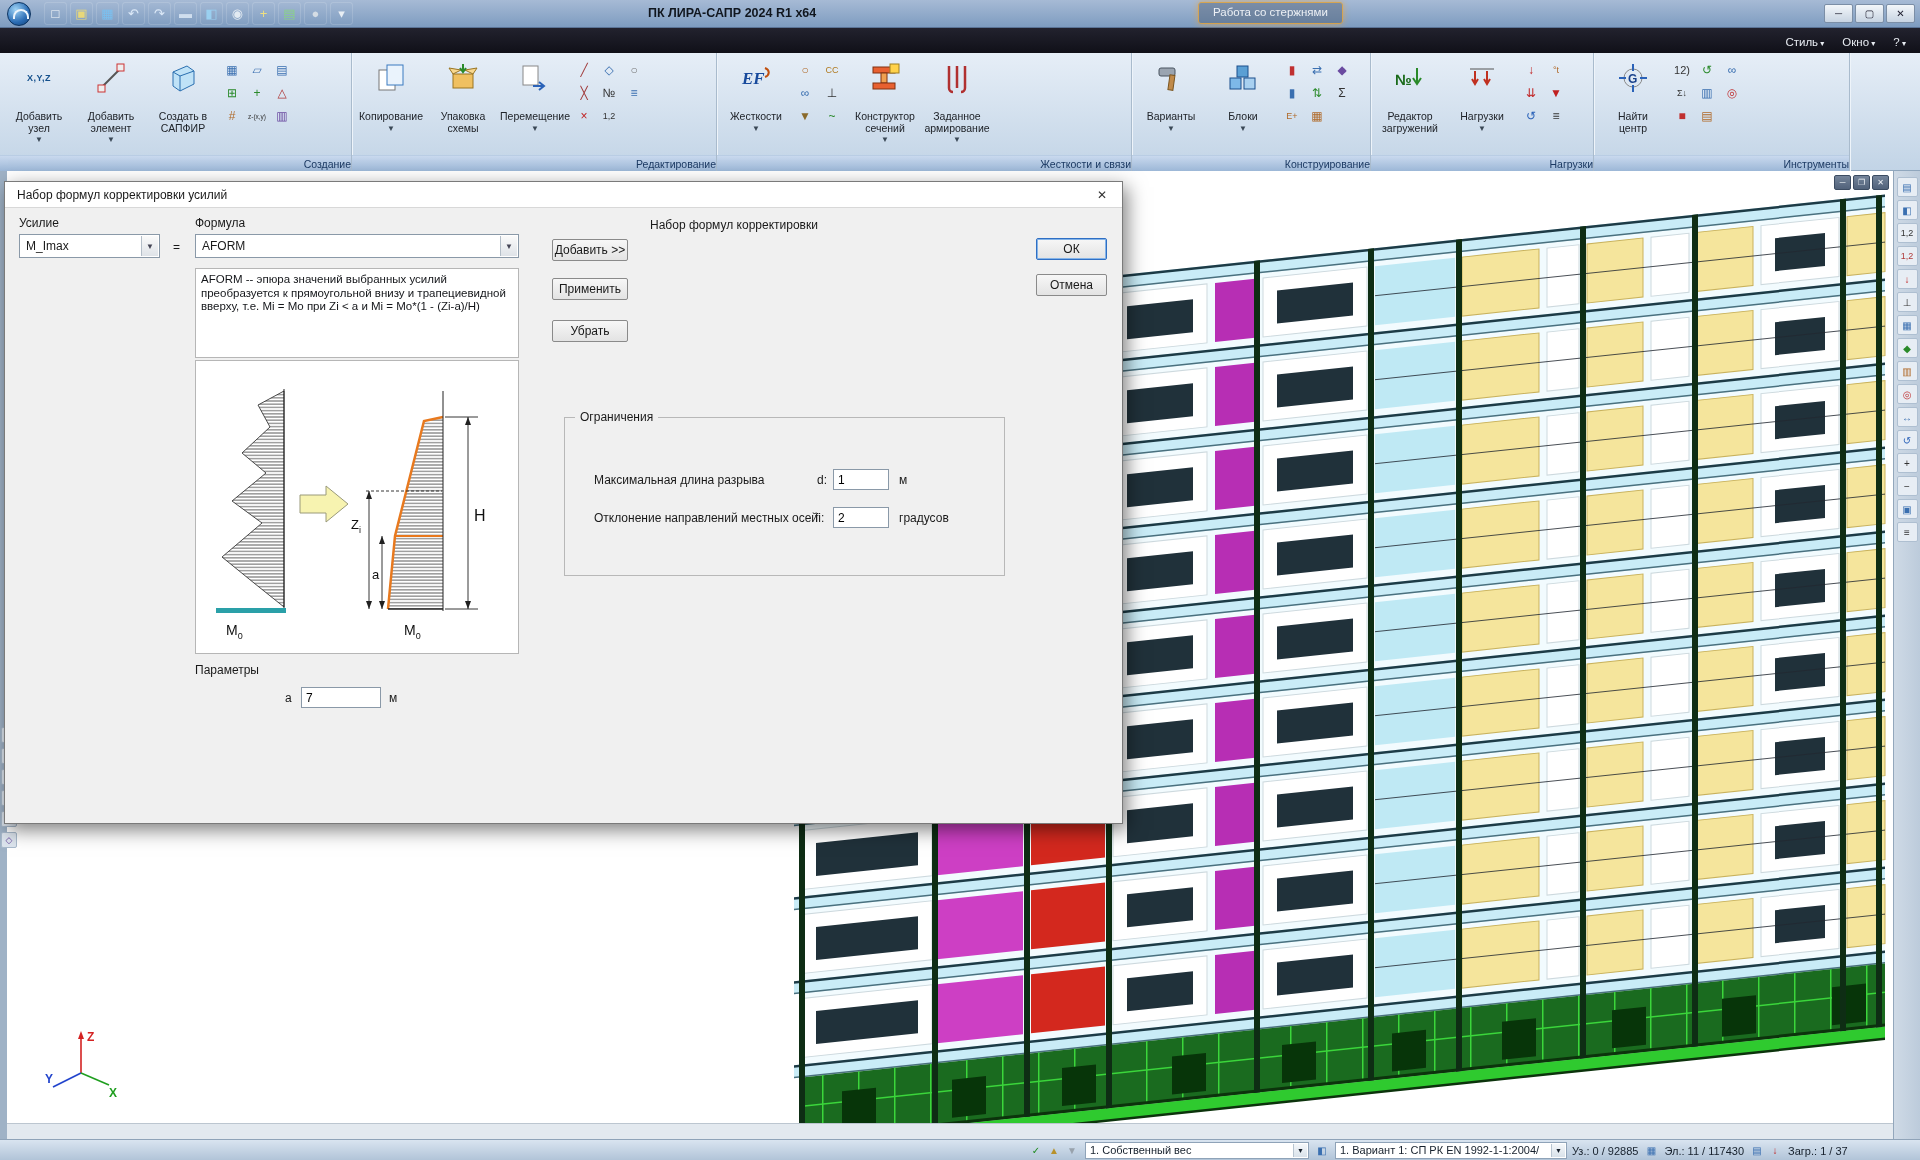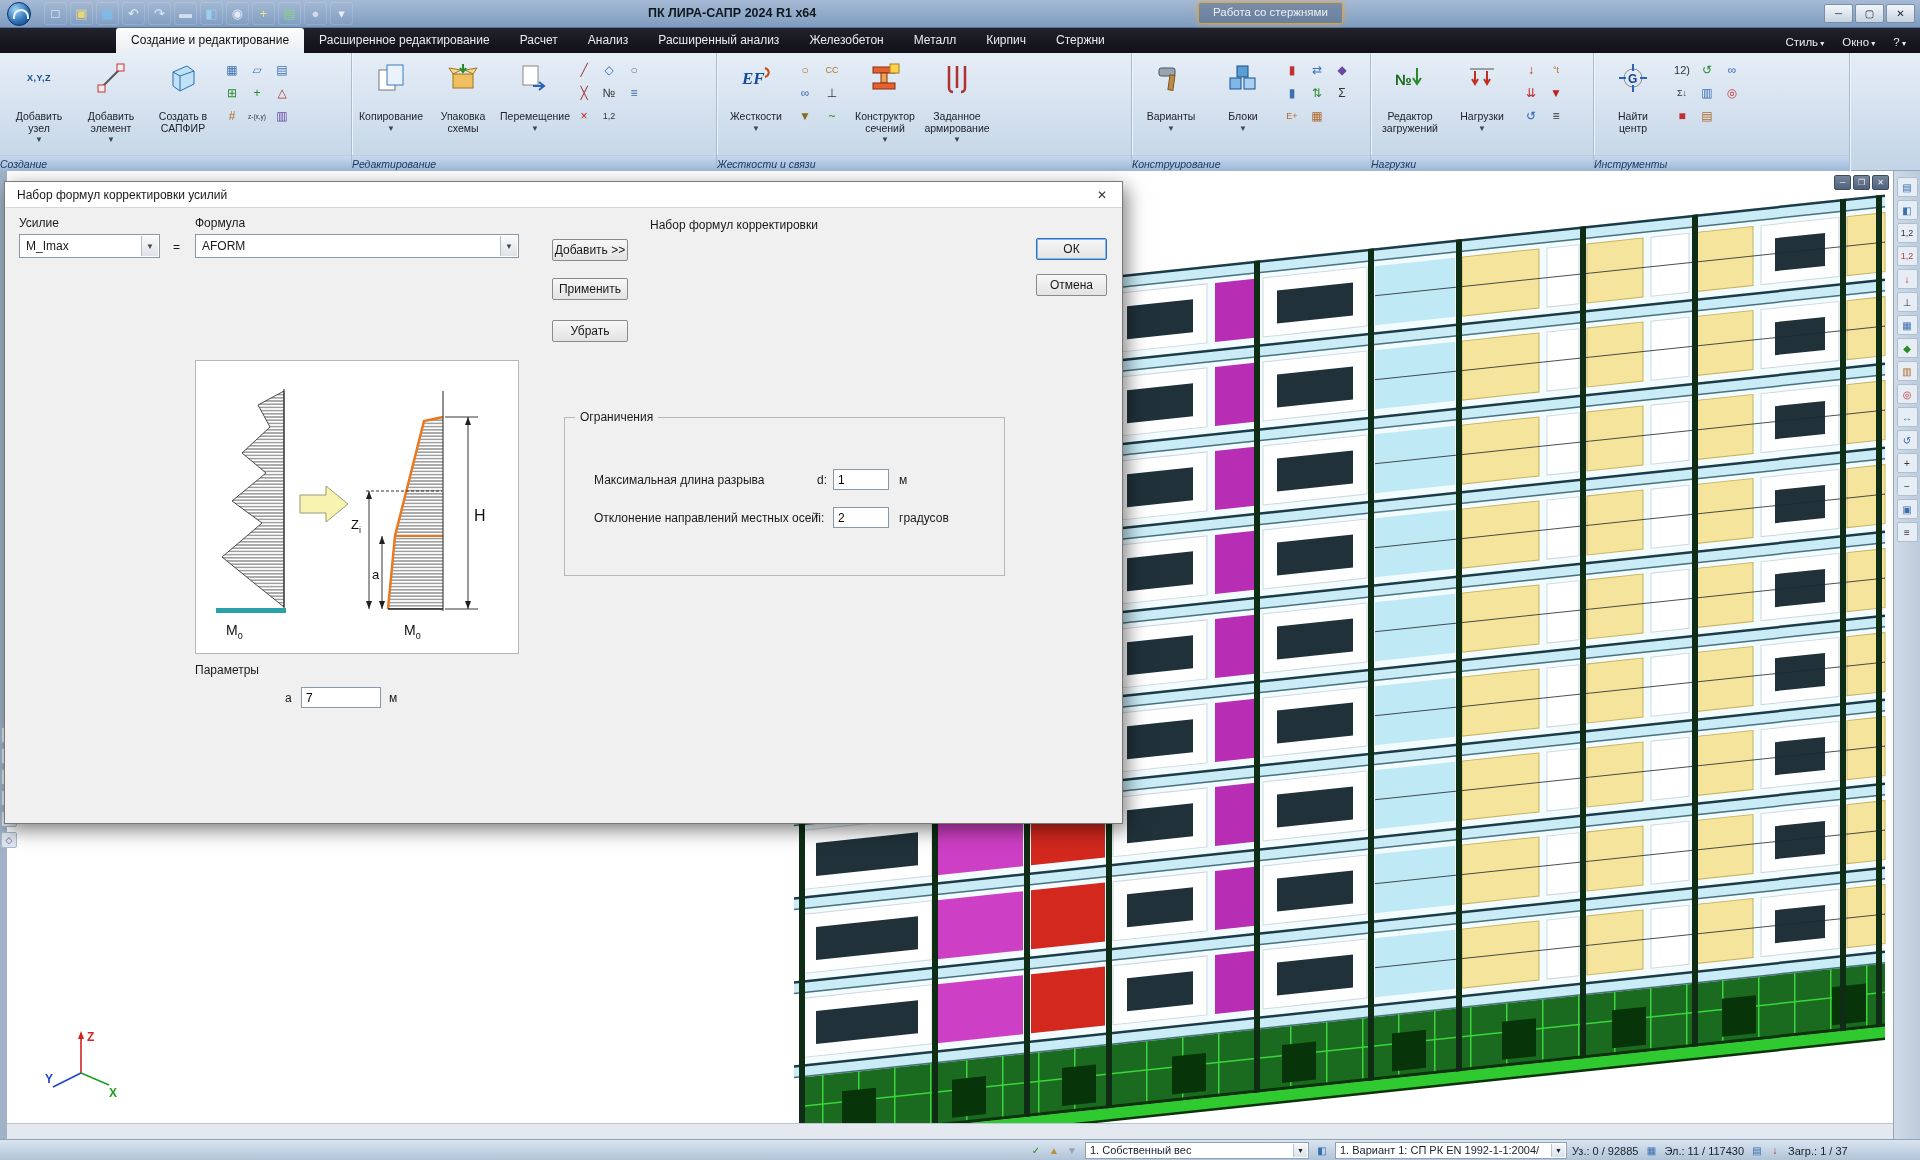--- a/index.html
+++ b/index.html
@@ -36,24 +36,24 @@
   .tabright{margin-left:auto;display:flex;align-items:center;gap:18px;padding:0 14px 5px 0;
     color:#e8ecf2;font-size:11.5px;}
   .tabright .drop::after{content:" ▾";font-size:8px;}
 
   
   .ribbon{position:absolute;left:0;top:53px;width:1920px;height:118px;
     background:linear-gradient(var(--ribbon_top),var(--ribbon_bottom));
     border-bottom:1px solid #8fa6bd;display:flex;}
   .rgroup{position:relative;height:118px;border-right:1px solid #a9bbcd;
     box-shadow:1px 0 0 #eef4fa;display:flex;align-items:flex-start;padding:3px 3px 17px 3px;}
-  .gstrip{position:absolute;left:0;right:0;bottom:0;height:16px;text-align:left;
+  .gstrip{position:absolute;left:0;right:0;bottom:0;height:16px;text-align:right;
     line-height:16px;font-size:10.5px;color:#1c3a63;
     background:linear-gradient(var(--groupstrip_top),var(--groupstrip_bottom));
-    border-top:1px solid #b9cde4;font-style:italic;}
+    border-top:1px solid #b9cde4;}
   .gbtns{display:flex;height:100%;}
   .bigbtn{width:72px;height:98px;display:flex;flex-direction:column;align-items:center;
     padding-top:4px;border-radius:3px;border:1px solid transparent;}
   .bigbtn .ic{width:34px;height:34px;display:flex;align-items:center;justify-content:center;margin-bottom:16px;}
   .bigbtn .ic svg{width:32px;height:32px;}
   .ic-text{font-weight:bold;font-size:9px;color:#14508c;letter-spacing:.5px;}
   .blab{font-size:10.5px;line-height:11.5px;text-align:center;color:#20242a;white-space:pre-line;}
   .caret{font-size:8px;color:#3a4856;margin-top:1px;}
   .sgrid{display:grid;grid-template-rows:repeat(3,22px);grid-auto-flow:column;grid-auto-columns:24px;
     gap:1px;padding:4px 2px;}
@@ -151,31 +151,20 @@
     <div class="overlaybtn">Работа со стержнями</div>
     <div class="winbtns">
       <div class="winbtn">─</div>
       <div class="winbtn">▢</div>
       <div class="winbtn">✕</div>
     </div>
   </div>
 
   <div class="tabrow">
     <div class="tabspacer"></div>
-    <div style="display:flex;height:25px;">
-        <div class="tab active">Создание и редактирование</div>
-        <div class="tab">Расширенное редактирование</div>
-        <div class="tab">Расчет</div>
-        <div class="tab">Анализ</div>
-        <div class="tab">Расширенный анализ</div>
-        <div class="tab">Железобетон</div>
-        <div class="tab">Металл</div>
-        <div class="tab">Кирпич</div>
-        <div class="tab">Стержни</div>
-      </div>
     <div class="tabright">
       <span class="drop">Стиль</span>
       <span class="drop">Окно</span>
       <span class="drop">?</span>
     </div>
   </div>
 
   <div class="ribbon">
     <div class="rgroup" style="width:352px">
       <div class="gbtns">
@@ -742,20 +731,21 @@
     <div class="dlg-label" style="left:14px;top:34px">Усилие</div>
     <div class="combo" style="left:14px;top:52px;width:141px">
       <span>M_Imax</span><div class="arr">▼</div>
     </div>
     <div class="dlg-label" style="left:168px;top:58px">=</div>
     <div class="dlg-label" style="left:190px;top:34px">Формула</div>
     <div class="combo" style="left:190px;top:52px;width:324px">
       <span>AFORM</span><div class="arr">▼</div>
     </div>
 
+    <div class="descbox white" style="left:190px;top:86px;width:324px;height:90px">AFORM -- эпюра значений выбранных усилий преобразуется к прямоугольной внизу и трапециевидной вверху, т.е. Mi = Mo при Zi &lt; a и Mi = Mo*(1 - (Zi-a)/H)</div>
 
     <div class="diagbox">
       <svg class="diag" width="322" height="292" viewBox="0 0 322 292">
         <defs>
           <pattern id="hatch" width="5" height="3.2" patternUnits="userSpaceOnUse">
             <line x1="0" y1="1.6" x2="5" y2="1.6" stroke="#2a2a2a" stroke-width="0.8"></line>
           </pattern>
         </defs>
 
         <polygon points="88,30 62,44 74,66 46,92 70,112 36,140 66,162 26,196 58,222 88,246" fill="url(#hatch)" stroke="#222" stroke-width="0.8"></polygon>

